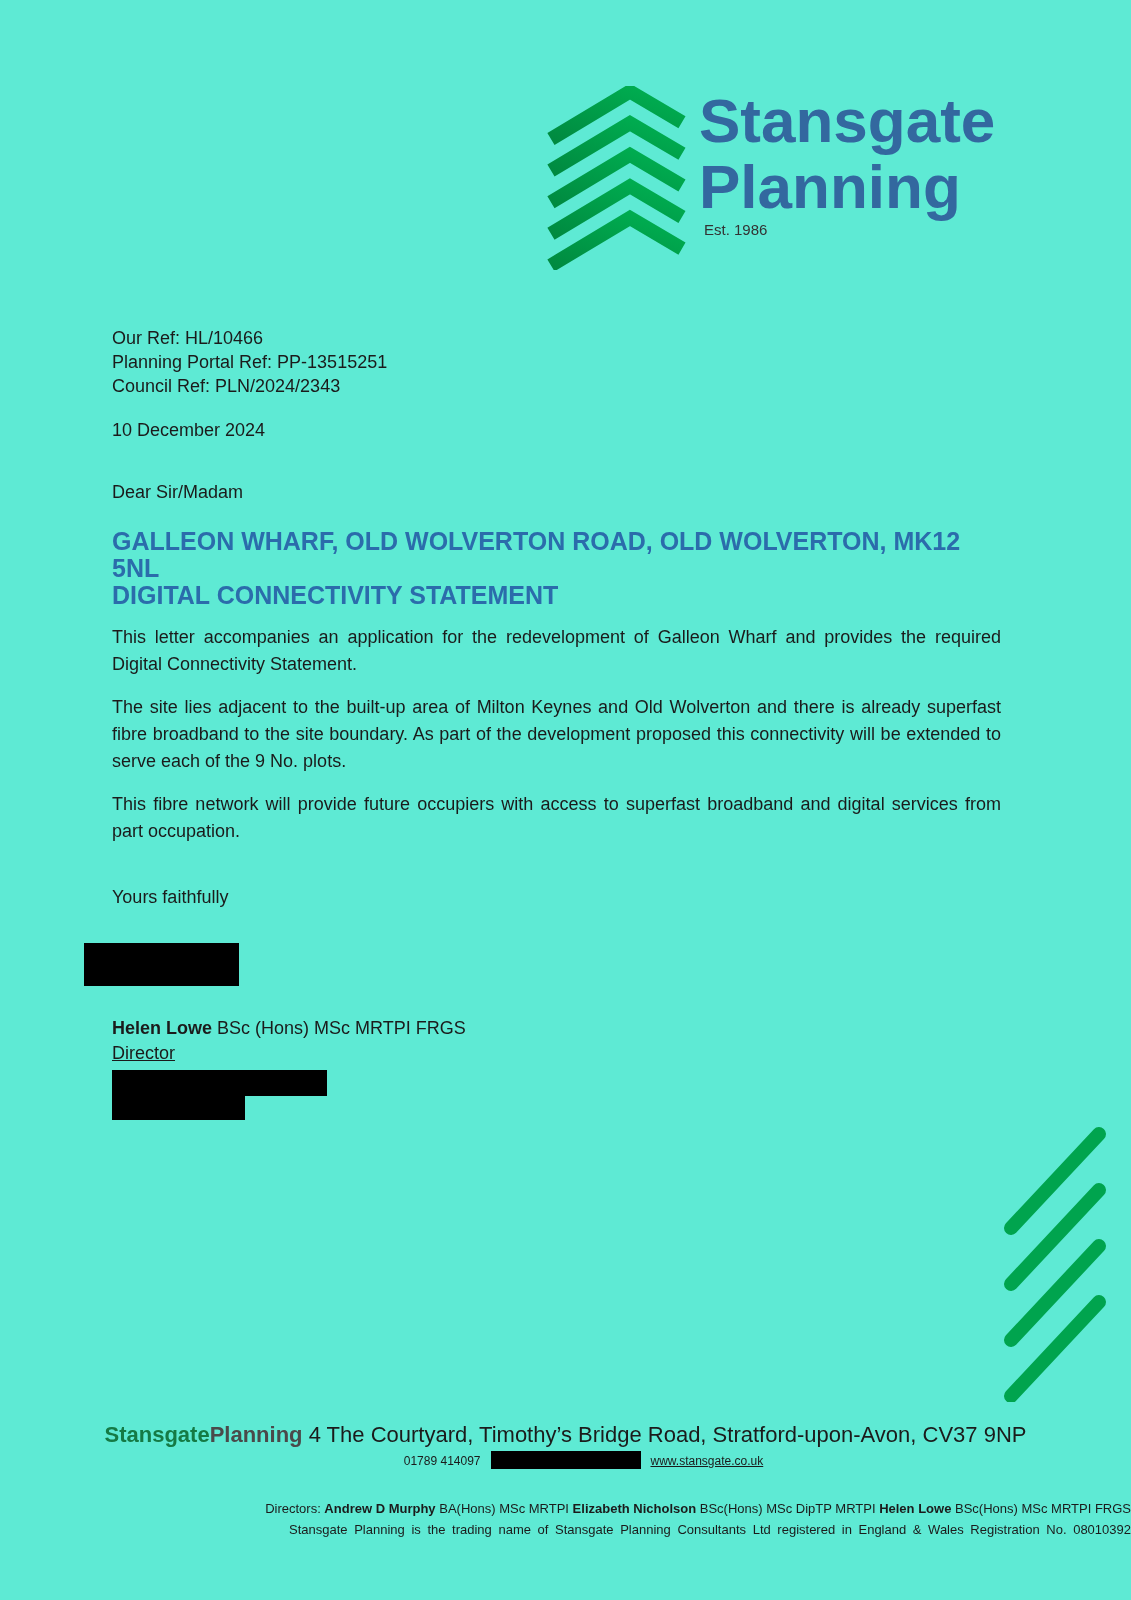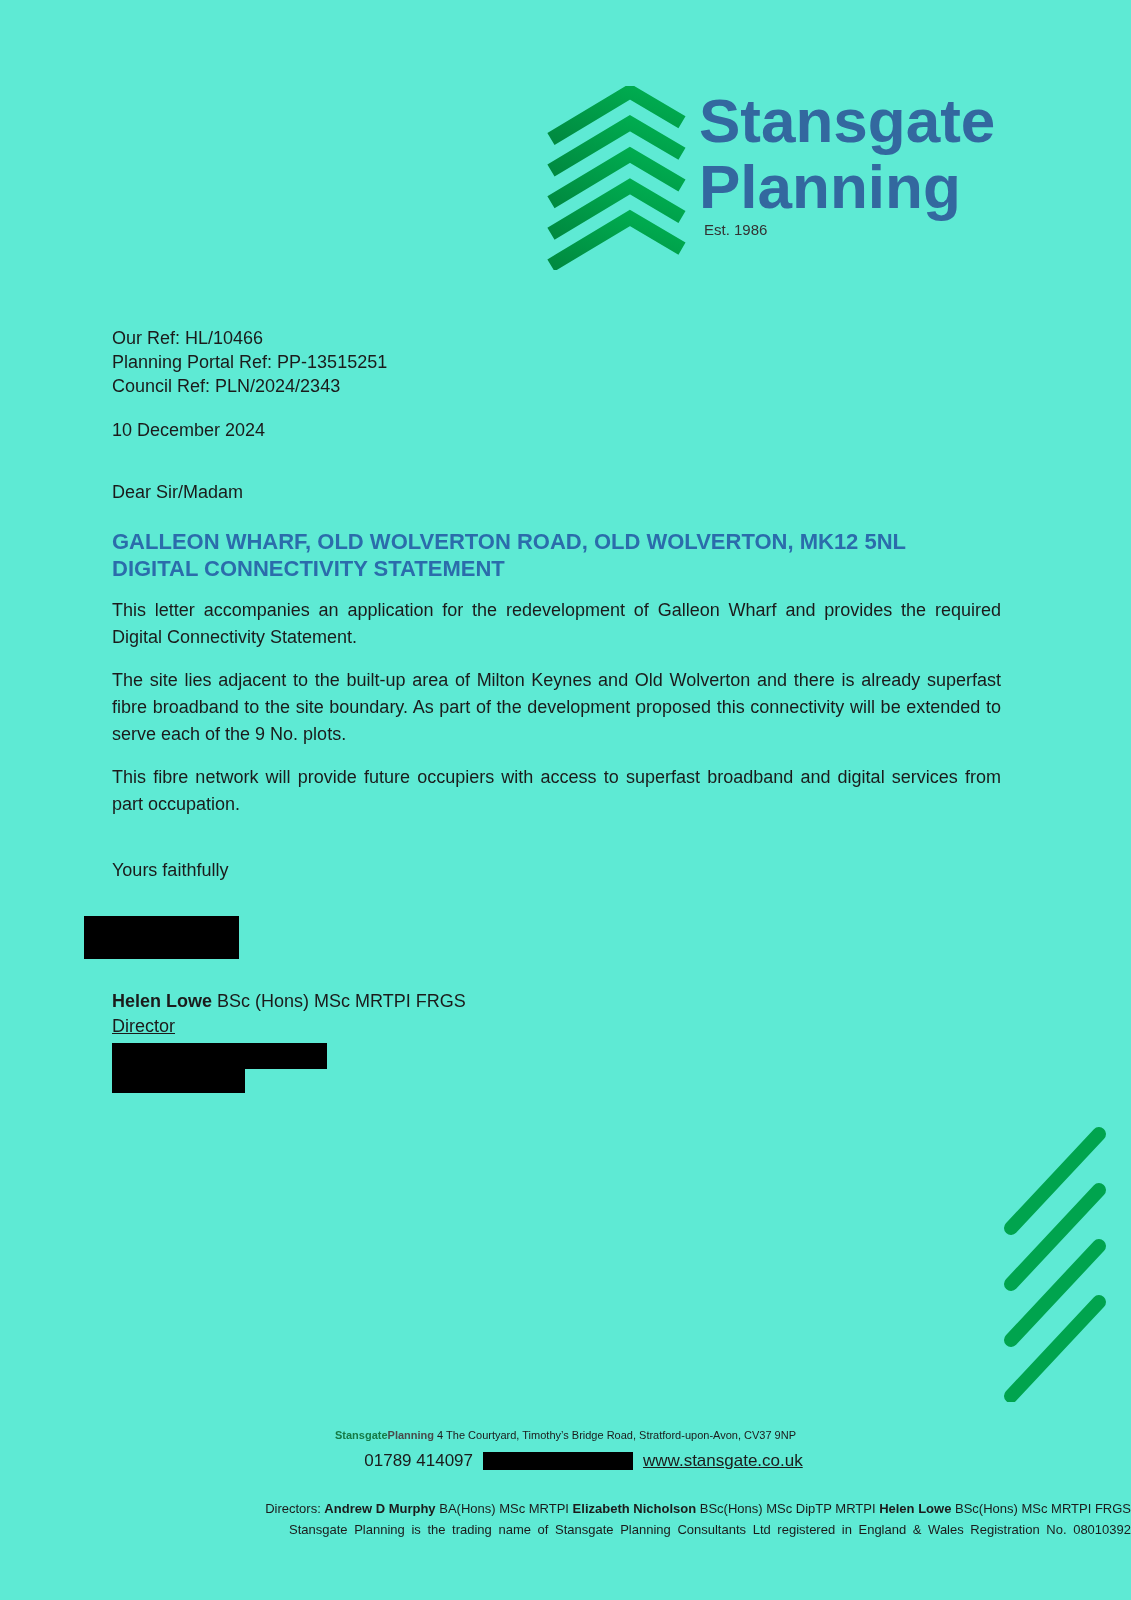--- a/index.html
+++ b/index.html
@@ -18,43 +18,43 @@
   .logo-chevrons { position:absolute; left:542px; top:86px; }
   .logo-text { position:absolute; left:699px; top:88px; }
   .logo-word { font-size:62px; line-height:66px; font-weight:600; color:#33689f; }
   .logo-est { font-size:15px; color:#333333; margin:1px 0 0 5px; }
 
   
   .content { position:absolute; left:112px; top:326px; width:889px; font-size:18px; line-height:24px; }
   .date-line { margin-top:20px; }
   .recipient { margin-top:20px; }
   .salutation { margin-top:38px; }
-  .subject { margin-top:24px; font-weight:bold; color:#2b6cab; font-size:22px; line-height:27px; }
+  .subject { margin-top:24px; font-weight:bold; color:#2b6cab; font-size:25px; line-height:27px; }
   .para { margin-top:16px; line-height:27px; text-align:justify; }
   .closing { margin-top:40px; }
 
   .redact { background:#000000; }
   .redact-sig { width:155px; height:43px; margin-top:34px; margin-left:-28px; }
   .signatory { margin-top:30px; line-height:25px; }
   .title-line { line-height:25px; }
   .redact-a { width:215px; height:26px; margin-top:4px; }
   .redact-b { width:133px; height:24px; }
 
   .b { font-weight:bold; }
   .u { text-decoration:underline; }
 
   
   .corner-stripes { position:absolute; right:24px; top:1122px; }
 
   
   .footer { position:absolute; left:0; right:0; top:1424px; text-align:center; }
-  .f1 { font-size:11px; line-height:22px; }
+  .f1 { font-size:22px; line-height:22px; }
   .brand-green { color:#157a45; font-weight:bold; }
   .brand-gray { color:#4a4a4a; font-weight:bold; }
-  .f2 { font-size:17px; line-height:24px; margin-top:3px;padding-left:36px; }
+  .f2 { font-size:12px; line-height:24px; margin-top:3px;padding-left:36px; }
   .phone-redact { display:inline-block; width:150px; height:18px; background:#000; vertical-align:-4px; margin:0 10px; }
   .site-link { color:#1b1b1b; text-decoration:underline; cursor:pointer; }
   .f3 { font-size:13px; line-height:17px; margin-top:27px;text-align:right; }
   .f4 { font-size:13px; line-height:17px; margin-top:4px; word-spacing:3px;text-align:right; }
 </style>
 </head>
 <body>
 
 <div class="page">
 

